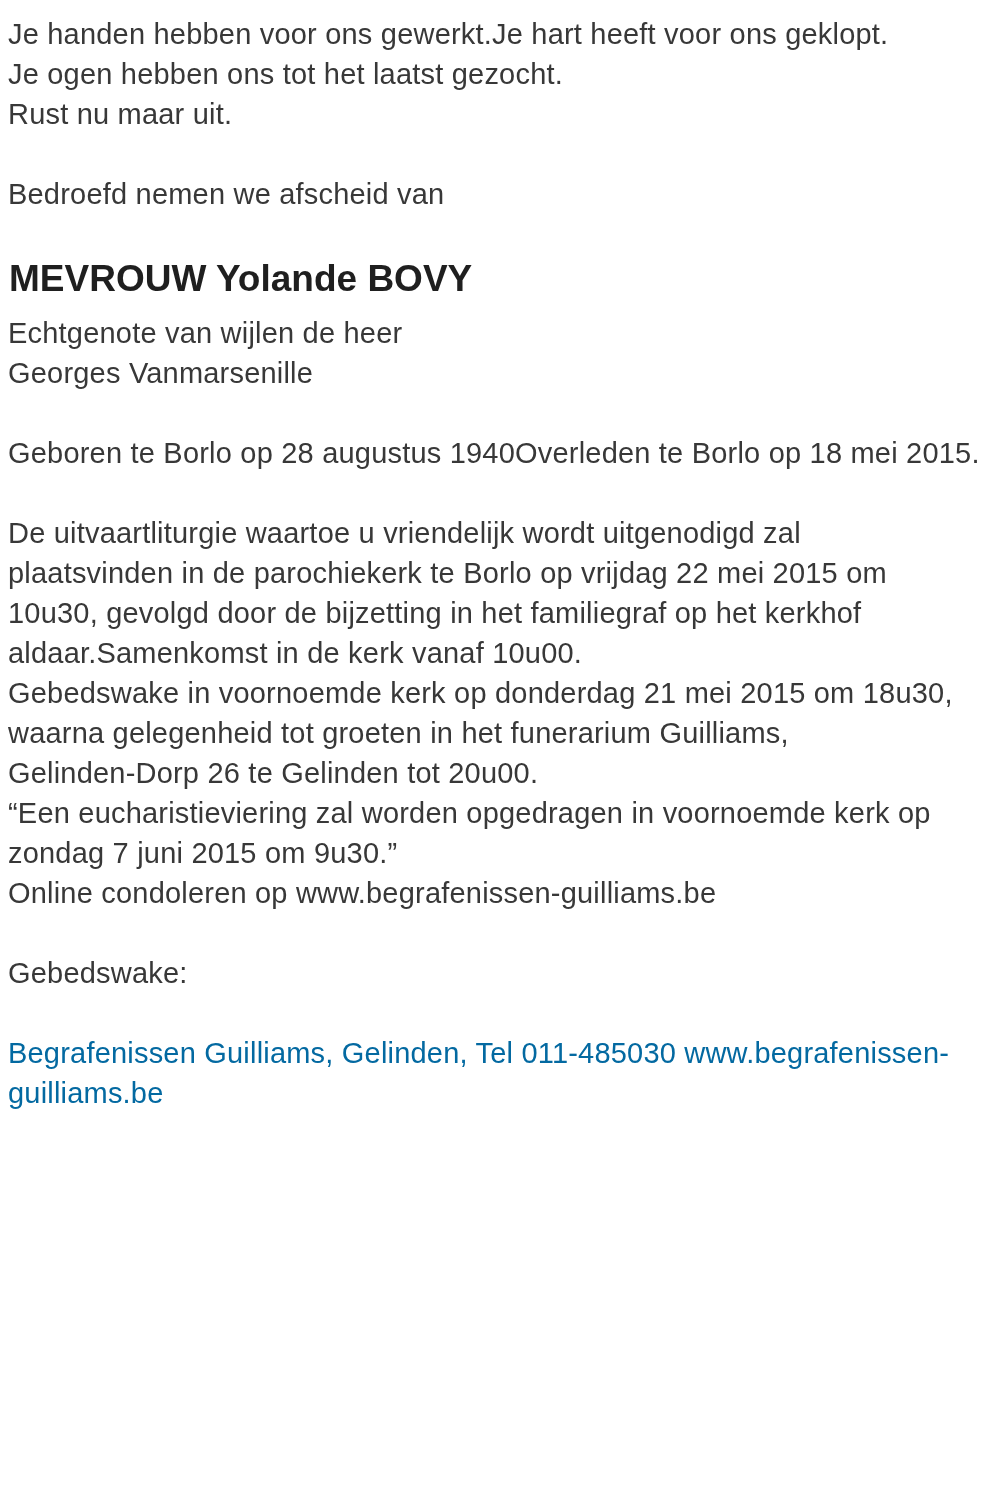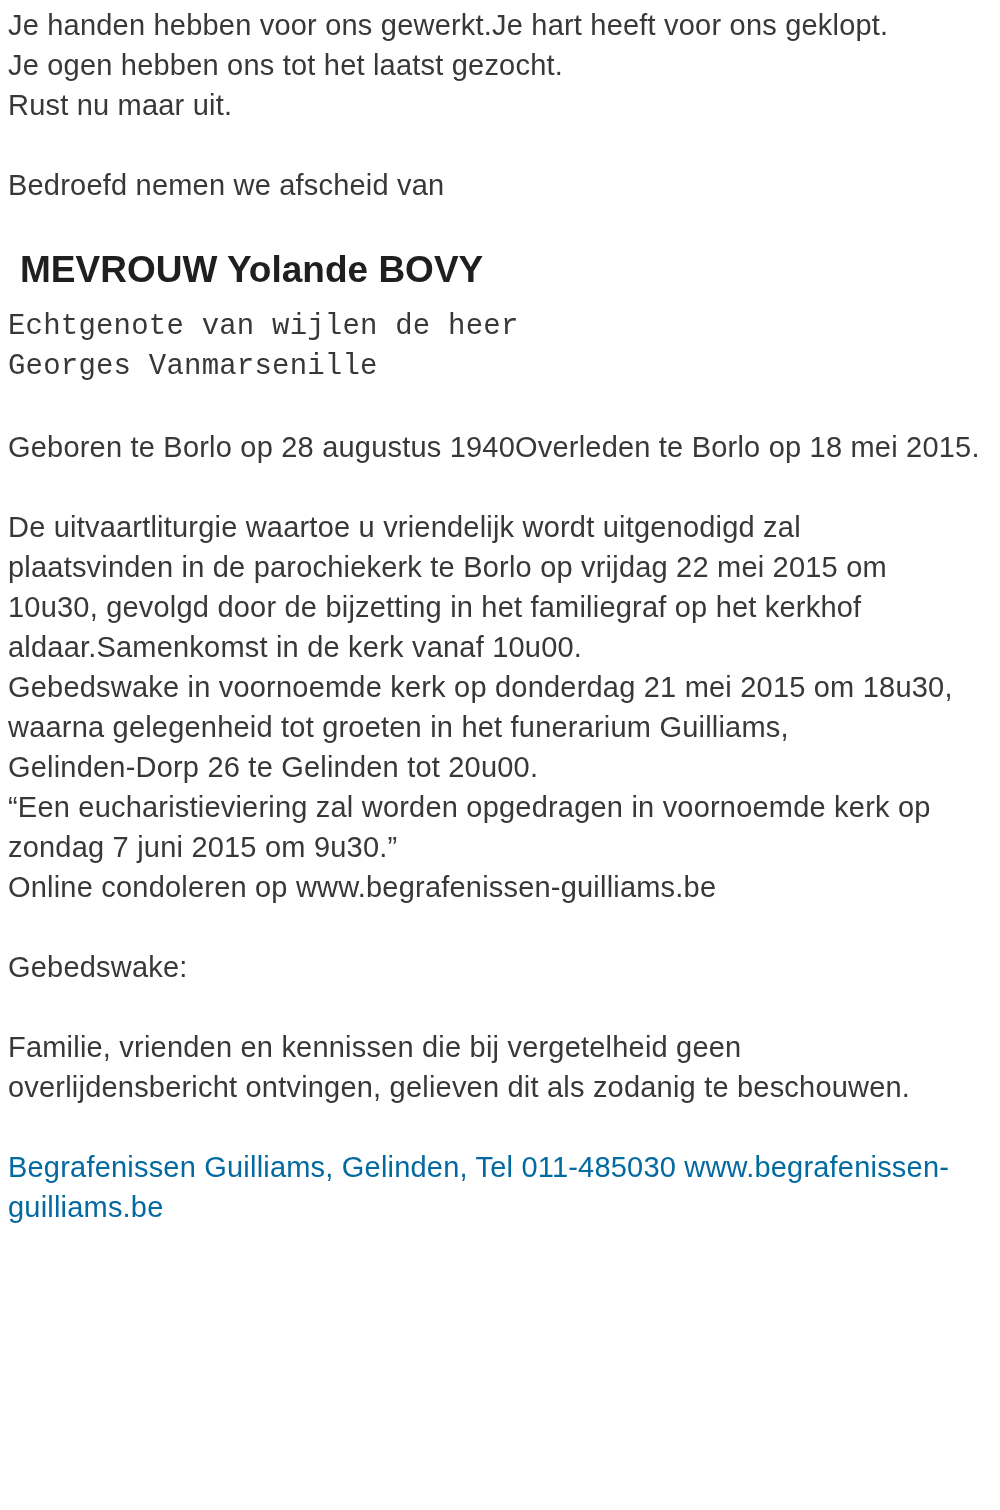--- a/index.html
+++ b/index.html
@@ -17,36 +17,35 @@
     box-sizing: border-box;
     width: 1000px;
     height: 1510px;
     padding: 5px 15px 0 8px;
     font-size: 29px;
     line-height: 40px;
     color: #383838;
     letter-spacing: 0.2px;
   }
   .doc p {
-    margin: 0 0 40px 0;
+    margin: 9px 0 40px 0;
   }
   .lines {
     white-space: pre-line;
   }
   .title {
-    margin: 12px;
+    margin: 1px;
     font-size: 37px;
     line-height: 50px;
     font-weight: 700;
     color: #1f1f1f;
     letter-spacing: 0px;
   }
   .after-title {
     margin-top: 0;
-    font-family: Liberation Mono, monospace;
   }
   .footer {
     color: #0369a1;
     margin-bottom: 0;
   }
 </style>
 </head>
 <body>
 
 <div class="doc">
@@ -72,19 +71,17 @@
 Gebedswake in voornoemde kerk op donderdag 21 mei 2015 om 18u30,
 waarna gelegenheid tot groeten in het funerarium Guilliams,
 Gelinden-Dorp 26 te Gelinden tot 20u00.
 “Een eucharistieviering zal worden opgedragen in voornoemde kerk op
 zondag 7 juni 2015 om 9u30.”
 Online condoleren op www.begrafenissen-guilliams.be</p>
 
   <p>Gebedswake:</p>
 
 
-  <p class="lines">Familie, vrienden en kennissen die bij vergetelheid geen
-overlijdensbericht ontvingen, gelieven dit als zodanig te beschouwen.</p>
 
   <p class="lines footer">Begrafenissen Guilliams, Gelinden, Tel 011-485030 www.begrafenissen-
 guilliams.be</p>
 
 </div>
 
 </body></html>

